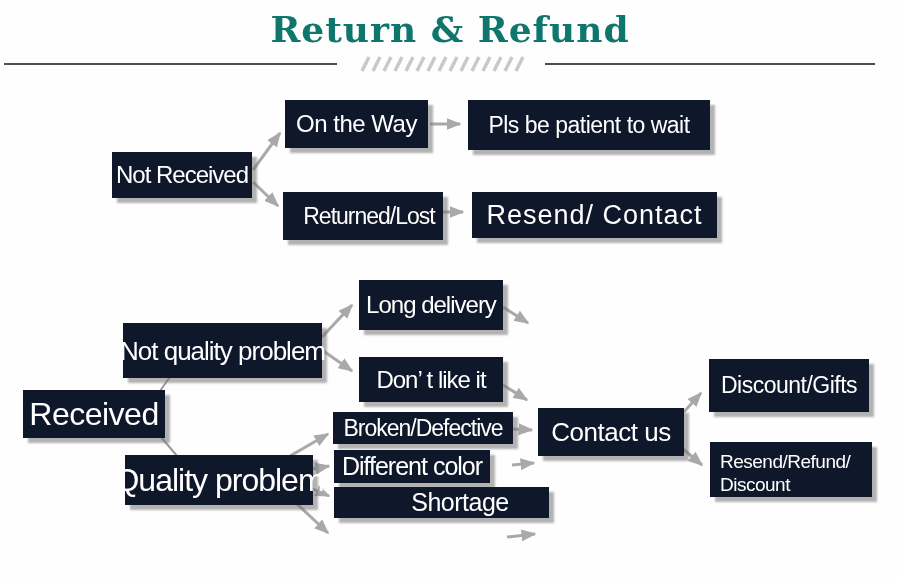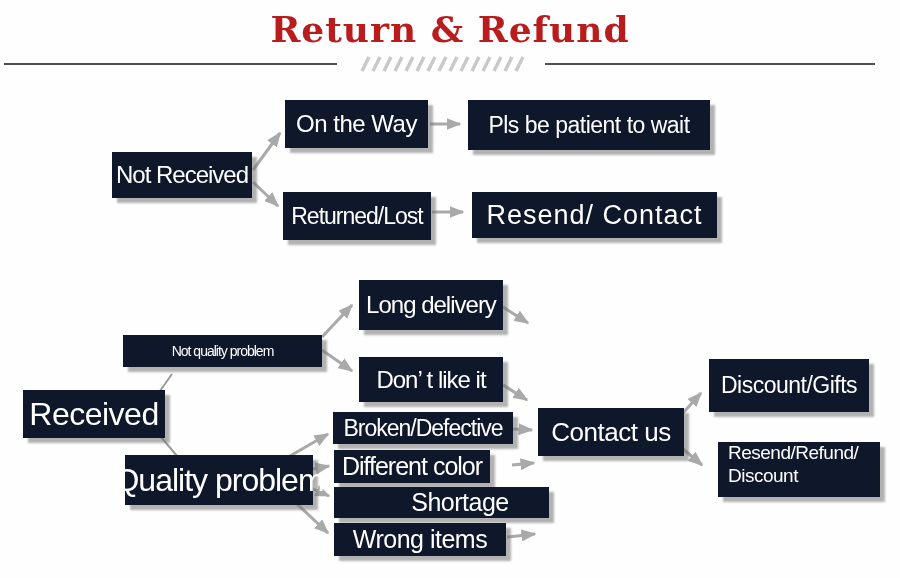--- a/index.html
+++ b/index.html
@@ -4,56 +4,56 @@
 <style>
   html,body{margin:0;padding:0;background:#ffffff;}
   .canvas{
     position:relative;width:900px;height:578px;background:#fefefe;
     overflow:hidden;font-family:"Liberation Sans",sans-serif;
   }
   
   .page-title{
     position:absolute;left:0;top:8px;width:100%;text-align:center;
     font-family:"DejaVu Serif","Liberation Serif",serif;
-    font-weight:700;font-size:36px;letter-spacing:1px;color:#b91c1c;
+    font-weight:700;font-size:36px;letter-spacing:1px;color:#0f766e;
   }
   .rule{position:absolute;top:63px;height:2px;background:#4f4f4f;}
   .rule-left{left:4px;width:333px;}
   .rule-right{left:545px;width:330px;}
   .hatch{position:absolute;left:358px;top:56px;}
   
   .connectors{position:absolute;left:0;top:0;z-index:1;}
   .connectors line{stroke:#a9a9a9;stroke-width:3;}
   .connectors line.plain{stroke:#9a9a9a;stroke-width:2;}
   
   .node{
     position:absolute;z-index:2;background:#0f172a;color:#ffffff;
     display:flex;align-items:center;justify-content:center;
     box-shadow:5px 5px 2px rgba(115,115,115,.55);
     letter-spacing:-0.5px;white-space:nowrap;line-height:1;
   }
   .n-not-received   {left:112px;top:152px;width:140px;height:46px;font-size:24px;letter-spacing:-1px;}
   .n-on-the-way     {left:285px;top:100px;width:143px;height:48px;font-size:24px;}
   .n-pls-wait       {left:468px;top:100px;width:242px;height:50px;font-size:23px;letter-spacing:-0.5px;}
-  .n-returned-lost  {left:283px;top:192px;width:148px;height:48px;font-size:23px;letter-spacing:-1px;}
+  .n-returned-lost  {left:283px;top:192px;width:148px;height:48px;font-size:23px;letter-spacing:-1px;padding-left:12px;}
   .n-resend-refund  {left:472px;top:192px;width:245px;height:46px;font-size:27px;letter-spacing:1px;}
   .n-received       {left:23px; top:390px;width:142px;height:48px;font-size:32px;}
-  .n-not-quality    {left:123px;top:335px;width:199px;height:32px;font-size:14px;letter-spacing:-1px;}
+  .n-not-quality    {left:123px;top:323px;width:199px;height:55px;font-size:26px;letter-spacing:-1px;}
   .n-long-delivery  {left:359px;top:280px;width:144px;height:50px;font-size:24px;letter-spacing:-1px;}
   .n-dont-like      {left:359px;top:357px;width:144px;height:45px;font-size:24px;letter-spacing:-1px;}
   .n-quality        {left:125px;top:455px;width:188px;height:50px;font-size:32px;letter-spacing:-1px;}
   .n-broken         {left:333px;top:412px;width:180px;height:32px;font-size:23px;letter-spacing:-1px;}
   .n-different      {left:334px;top:450px;width:156px;height:33px;font-size:25px;letter-spacing:-1px;}
   .n-shortage       {left:334px;top:487px;width:178px;height:31px;font-size:25px;padding-left:37px;}
   .n-wrong          {left:334px;top:523px;width:172px;height:33px;font-size:25px;}
   .n-contact        {left:538px;top:408px;width:146px;height:48px;font-size:26px;}
   .n-discount-gifts {left:709px;top:359px;width:160px;height:53px;font-size:23px;letter-spacing:-0.5px;}
   .n-resend-discount{left:710px;top:442px;width:162px;height:55px;font-size:19px;
-                     flex-direction:column;align-items:flex-start;justify-content:flex-start;
-                     padding-left:10px;box-sizing:border-box;line-height:1.2;margin-left:8px;}
+                     flex-direction:column;align-items:flex-start;justify-content:flex-end;
+                     padding-left:10px;box-sizing:border-box;line-height:1.2;}
 </style>
 </head>
 <body>
 
 <div class="canvas">
 
   <div class="page-title">Return &amp; Refund</div>
   <div class="rule rule-left"></div>
   <svg class="hatch" width="170" height="17">
     <path d="M4 15 L11 1 M15 15 L22 1 M26 15 L33 1 M37 15 L44 1 M48 15 L55 1 M59 15 L66 1 M70 15 L77 1 M81 15 L88 1 M92 15 L99 1 M103 15 L110 1 M114 15 L121 1 M125 15 L132 1 M136 15 L143 1 M147 15 L154 1 M158 15 L165 1" stroke="#c9c9c9" stroke-width="3.5" fill="none"></path>
@@ -94,21 +94,20 @@
   <div class="node n-returned-lost">Returned/Lost</div>
   <div class="node n-resend-refund">Resend/ Contact</div>
   <div class="node n-received">Received</div>
   <div class="node n-not-quality">Not quality problem</div>
   <div class="node n-long-delivery">Long delivery</div>
   <div class="node n-dont-like">Don’ t like it</div>
   <div class="node n-quality">Quality problem</div>
   <div class="node n-broken">Broken/Defective</div>
   <div class="node n-different">Different color</div>
   <div class="node n-shortage">Shortage</div>
-  <div class="node n-wrong">Wrong items</div>
   <div class="node n-contact">Contact us</div>
   <div class="node n-discount-gifts">Discount/Gifts</div>
   <div class="node n-resend-discount">
     <span>Resend/Refund/</span>
     <span>Discount</span>
   </div>
 
 </div>
 
 </body></html>

